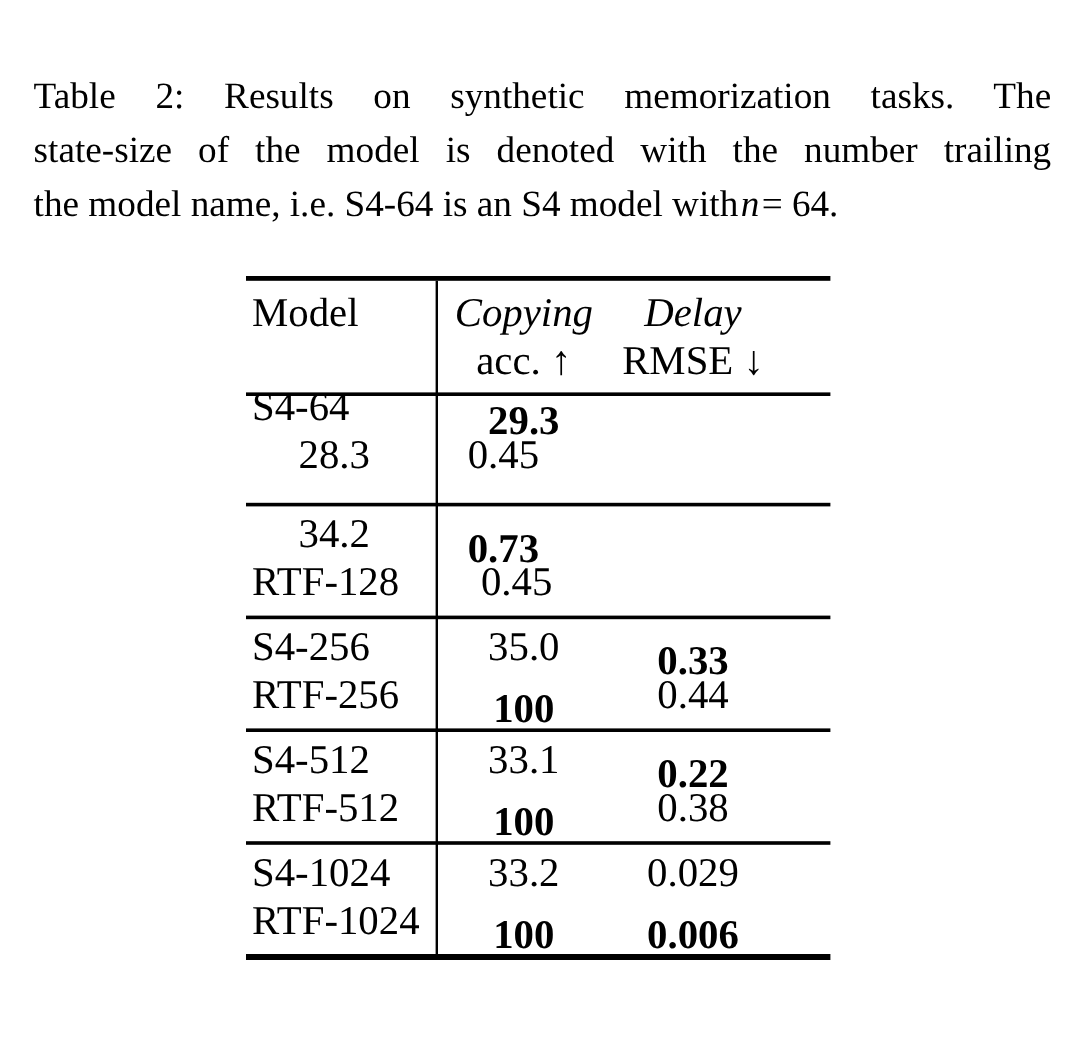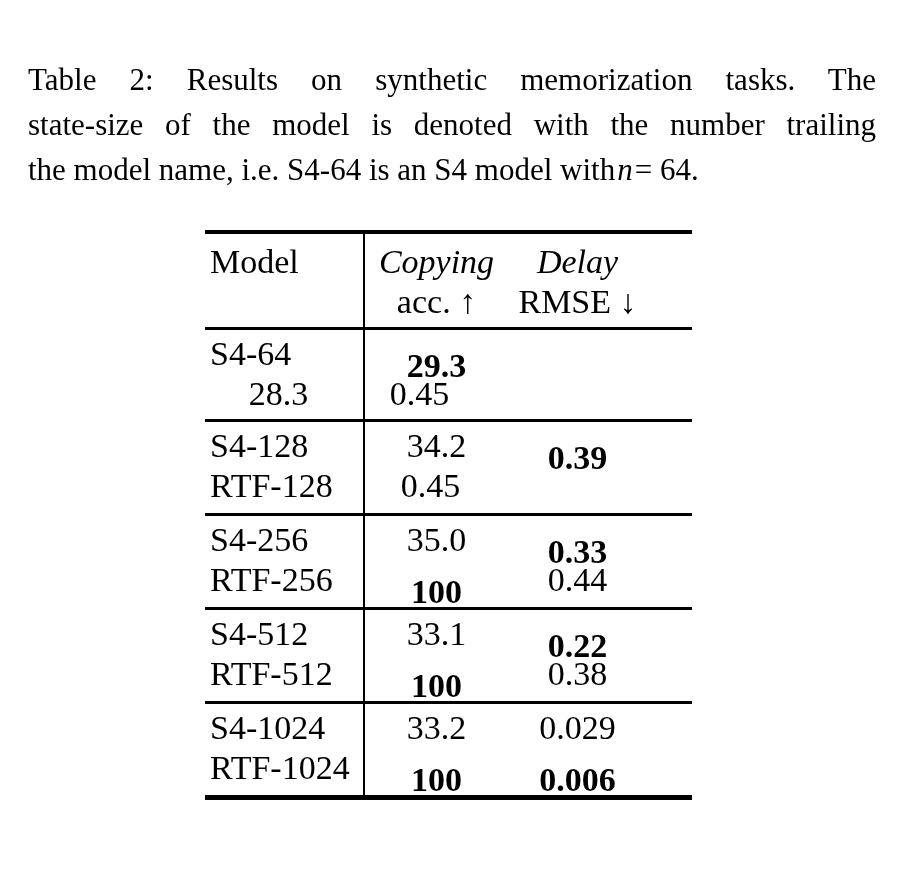--- a/index.html
+++ b/index.html
@@ -91,21 +91,21 @@
   }
   .trow .c-delay {
     width: 135px;
     text-align: center;
   }
   .hdr-line1 { top: 12px; }
   .hdr-line2 { top: 52px; }
   .col-title { font-style: italic; }
   .group { position: absolute; left: 0; width: 487px; }
   .group .trow { position: static; }
-  .g1 { top: 104px; }
+  .g1 { top: 90px; }
   .g2 { top: 196px; }
   .g3 { top: 290px; }
   .g4 { top: 384px; }
   .g5 { top: 478px; }
   .bold { font-weight: bold; margin-top: 12px; }
 </style>
 </head>
 <body>
 
 <div class="page">
@@ -141,23 +141,22 @@
       <div class="trow">
         <div class="c-copying">28.3</div>
         <div class="c-delay">0.45</div>
       </div>
     </div>
 
     <div class="rule m1"></div>
 
     <div class="group g2">
       <div class="trow">
-        <div class="c-model">S4-128</div>
         <div class="c-copying">34.2</div>
-        <div class="c-delay bold">0.39</div>
+        <div class="c-delay bold">0.73</div>
       </div>
       <div class="trow">
         <div class="c-model">RTF-128</div>
         <div class="c-delay">0.45</div>
       </div>
     </div>
 
     <div class="rule m2"></div>
 
     <div class="group g3">

